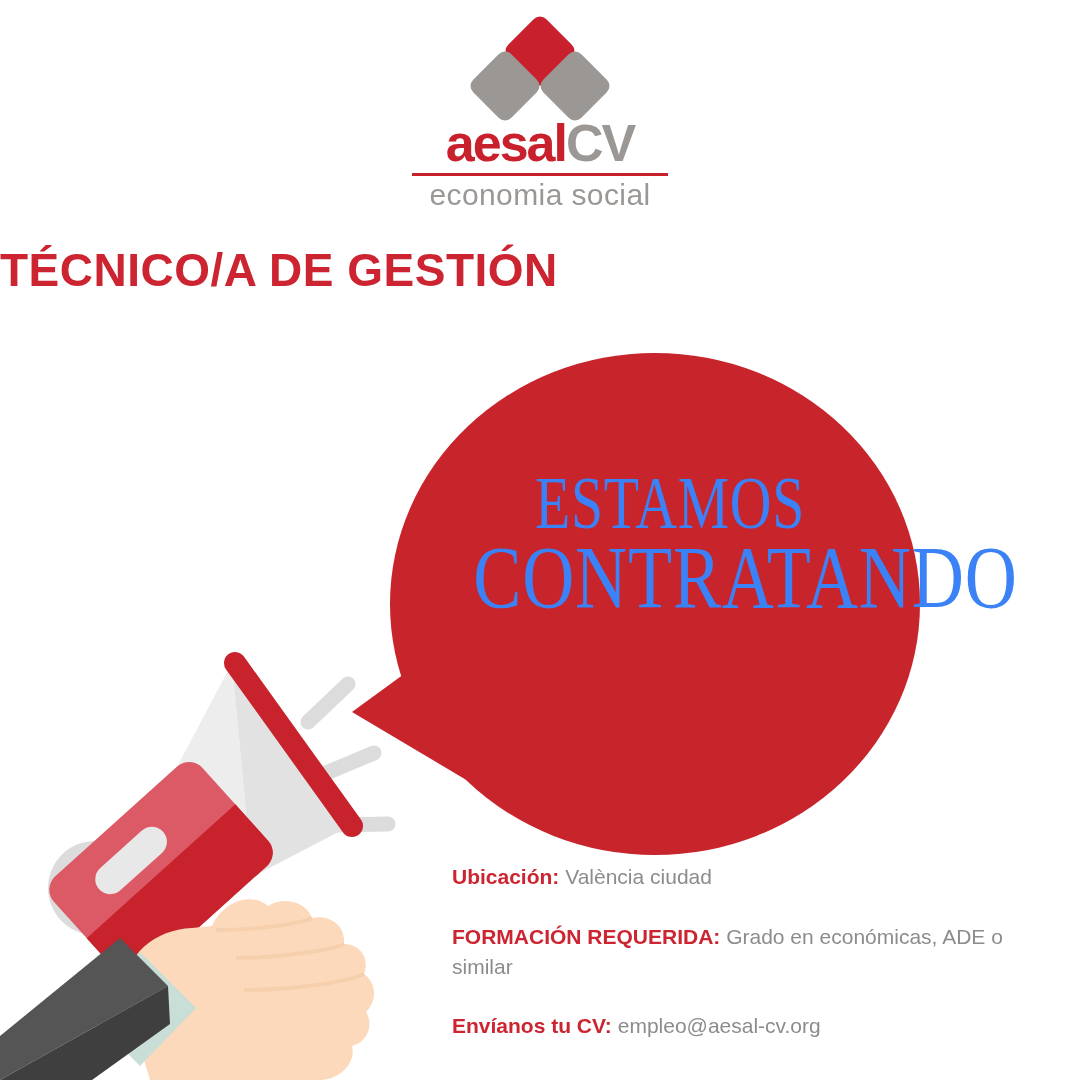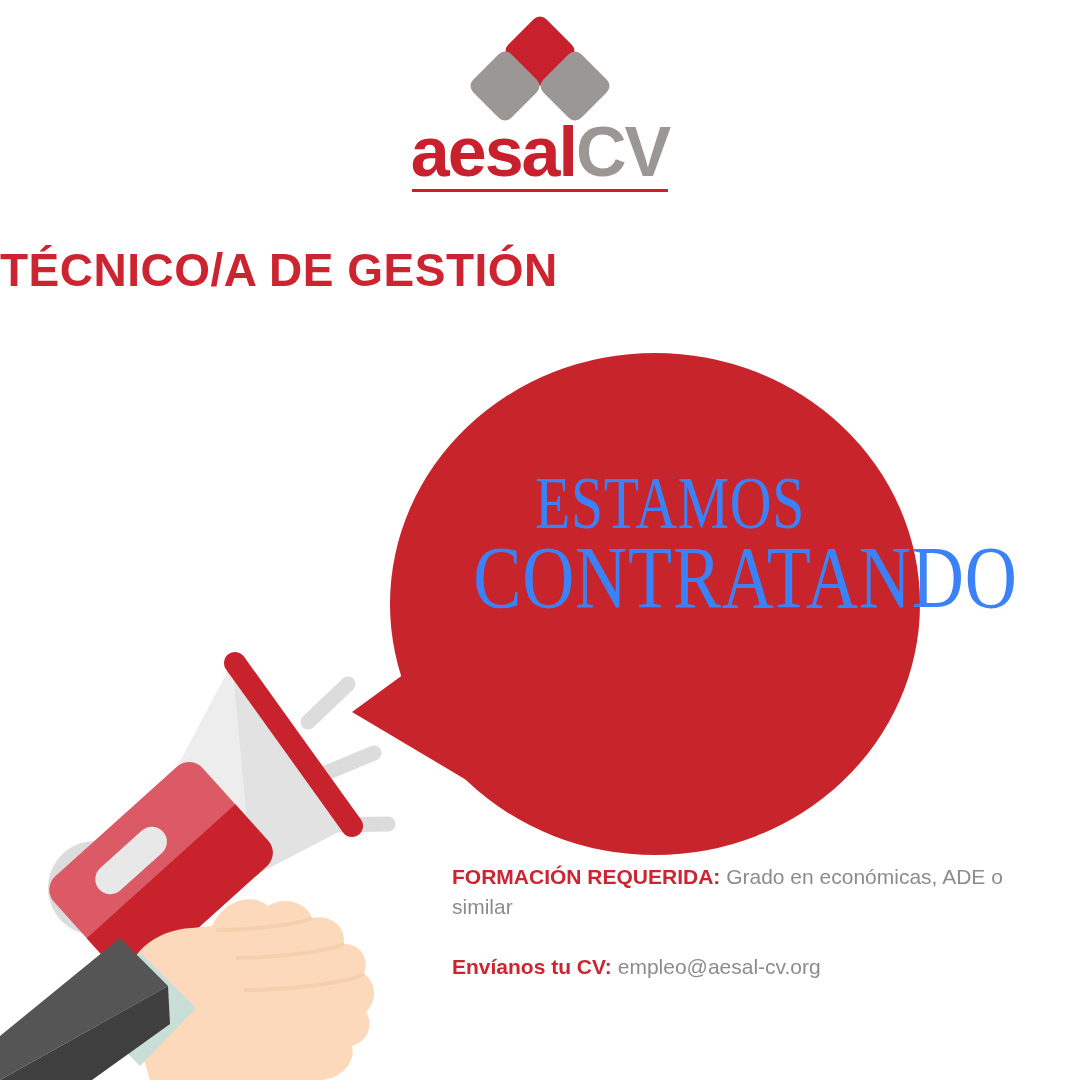--- a/index.html
+++ b/index.html
@@ -51,21 +51,21 @@
     transform: rotate(45deg);
   }
   #diamond-right {
     left: 88px;
     top: 37px;
     background: #9B9795;
     transform: rotate(45deg);
   }
   #logo-wordmark {
     font-family: "Liberation Sans", sans-serif;
-    font-size: 70px;
+    font-size: 52px;
     font-weight: 700;
     letter-spacing: -2px;
     line-height: 0.92;
     margin-top: 2px;
     white-space: nowrap;
   }
   #logo-word-aesal { color: #C8202C; }
   #logo-word-cv { color: #9B9795; }
   #logo-rule {
     width: 256px;
@@ -162,20 +162,21 @@
 <div id="poster">
 
   <div id="logo-block">
     <div id="logo-marks">
       <div class="diamond" id="diamond-top"></div>
       <div class="diamond" id="diamond-left"></div>
       <div class="diamond" id="diamond-right"></div>
     </div>
     <div id="logo-wordmark"><span id="logo-word-aesal">aesal</span><span id="logo-word-cv">CV</span></div>
     <div id="logo-rule"></div>
+    <div class="logo-tagline">economia social</div>
   </div>
 
   <div id="headline">
     <span class="hl-line">TÉCNICO/A DE GESTIÓN</span>
   </div>
 
   <svg id="illustration" viewBox="0 0 1080 1080">
 
     <path d="M 478 620 L 500 800 L 352 712 Z" fill="#C8242C"></path>
 
@@ -233,20 +234,24 @@
     <path d="M 0 1080 L 168 986 L 170 1024 L 92 1080 Z" fill="#3F3F3F"></path>
   </svg>
 
   <div id="bubble-text">
     <span id="bubble-line-1">ESTAMOS</span>
     <span id="bubble-line-2">CONTRATANDO</span>
   </div>
 
   <div id="details">
 
+    <div class="detail-row">
+      <span class="detail-label">Ubicación:</span>
+      <span class="detail-value">València ciudad</span>
+    </div>
 
     <div class="detail-row">
       <span class="detail-label">FORMACIÓN REQUERIDA:</span>
       <span class="detail-value">Grado en económicas, ADE o similar</span>
     </div>
 
     <div class="detail-row">
       <span class="detail-label">Envíanos tu CV:</span>
       <span class="detail-value">empleo@aesal-cv.org</span>
     </div>

